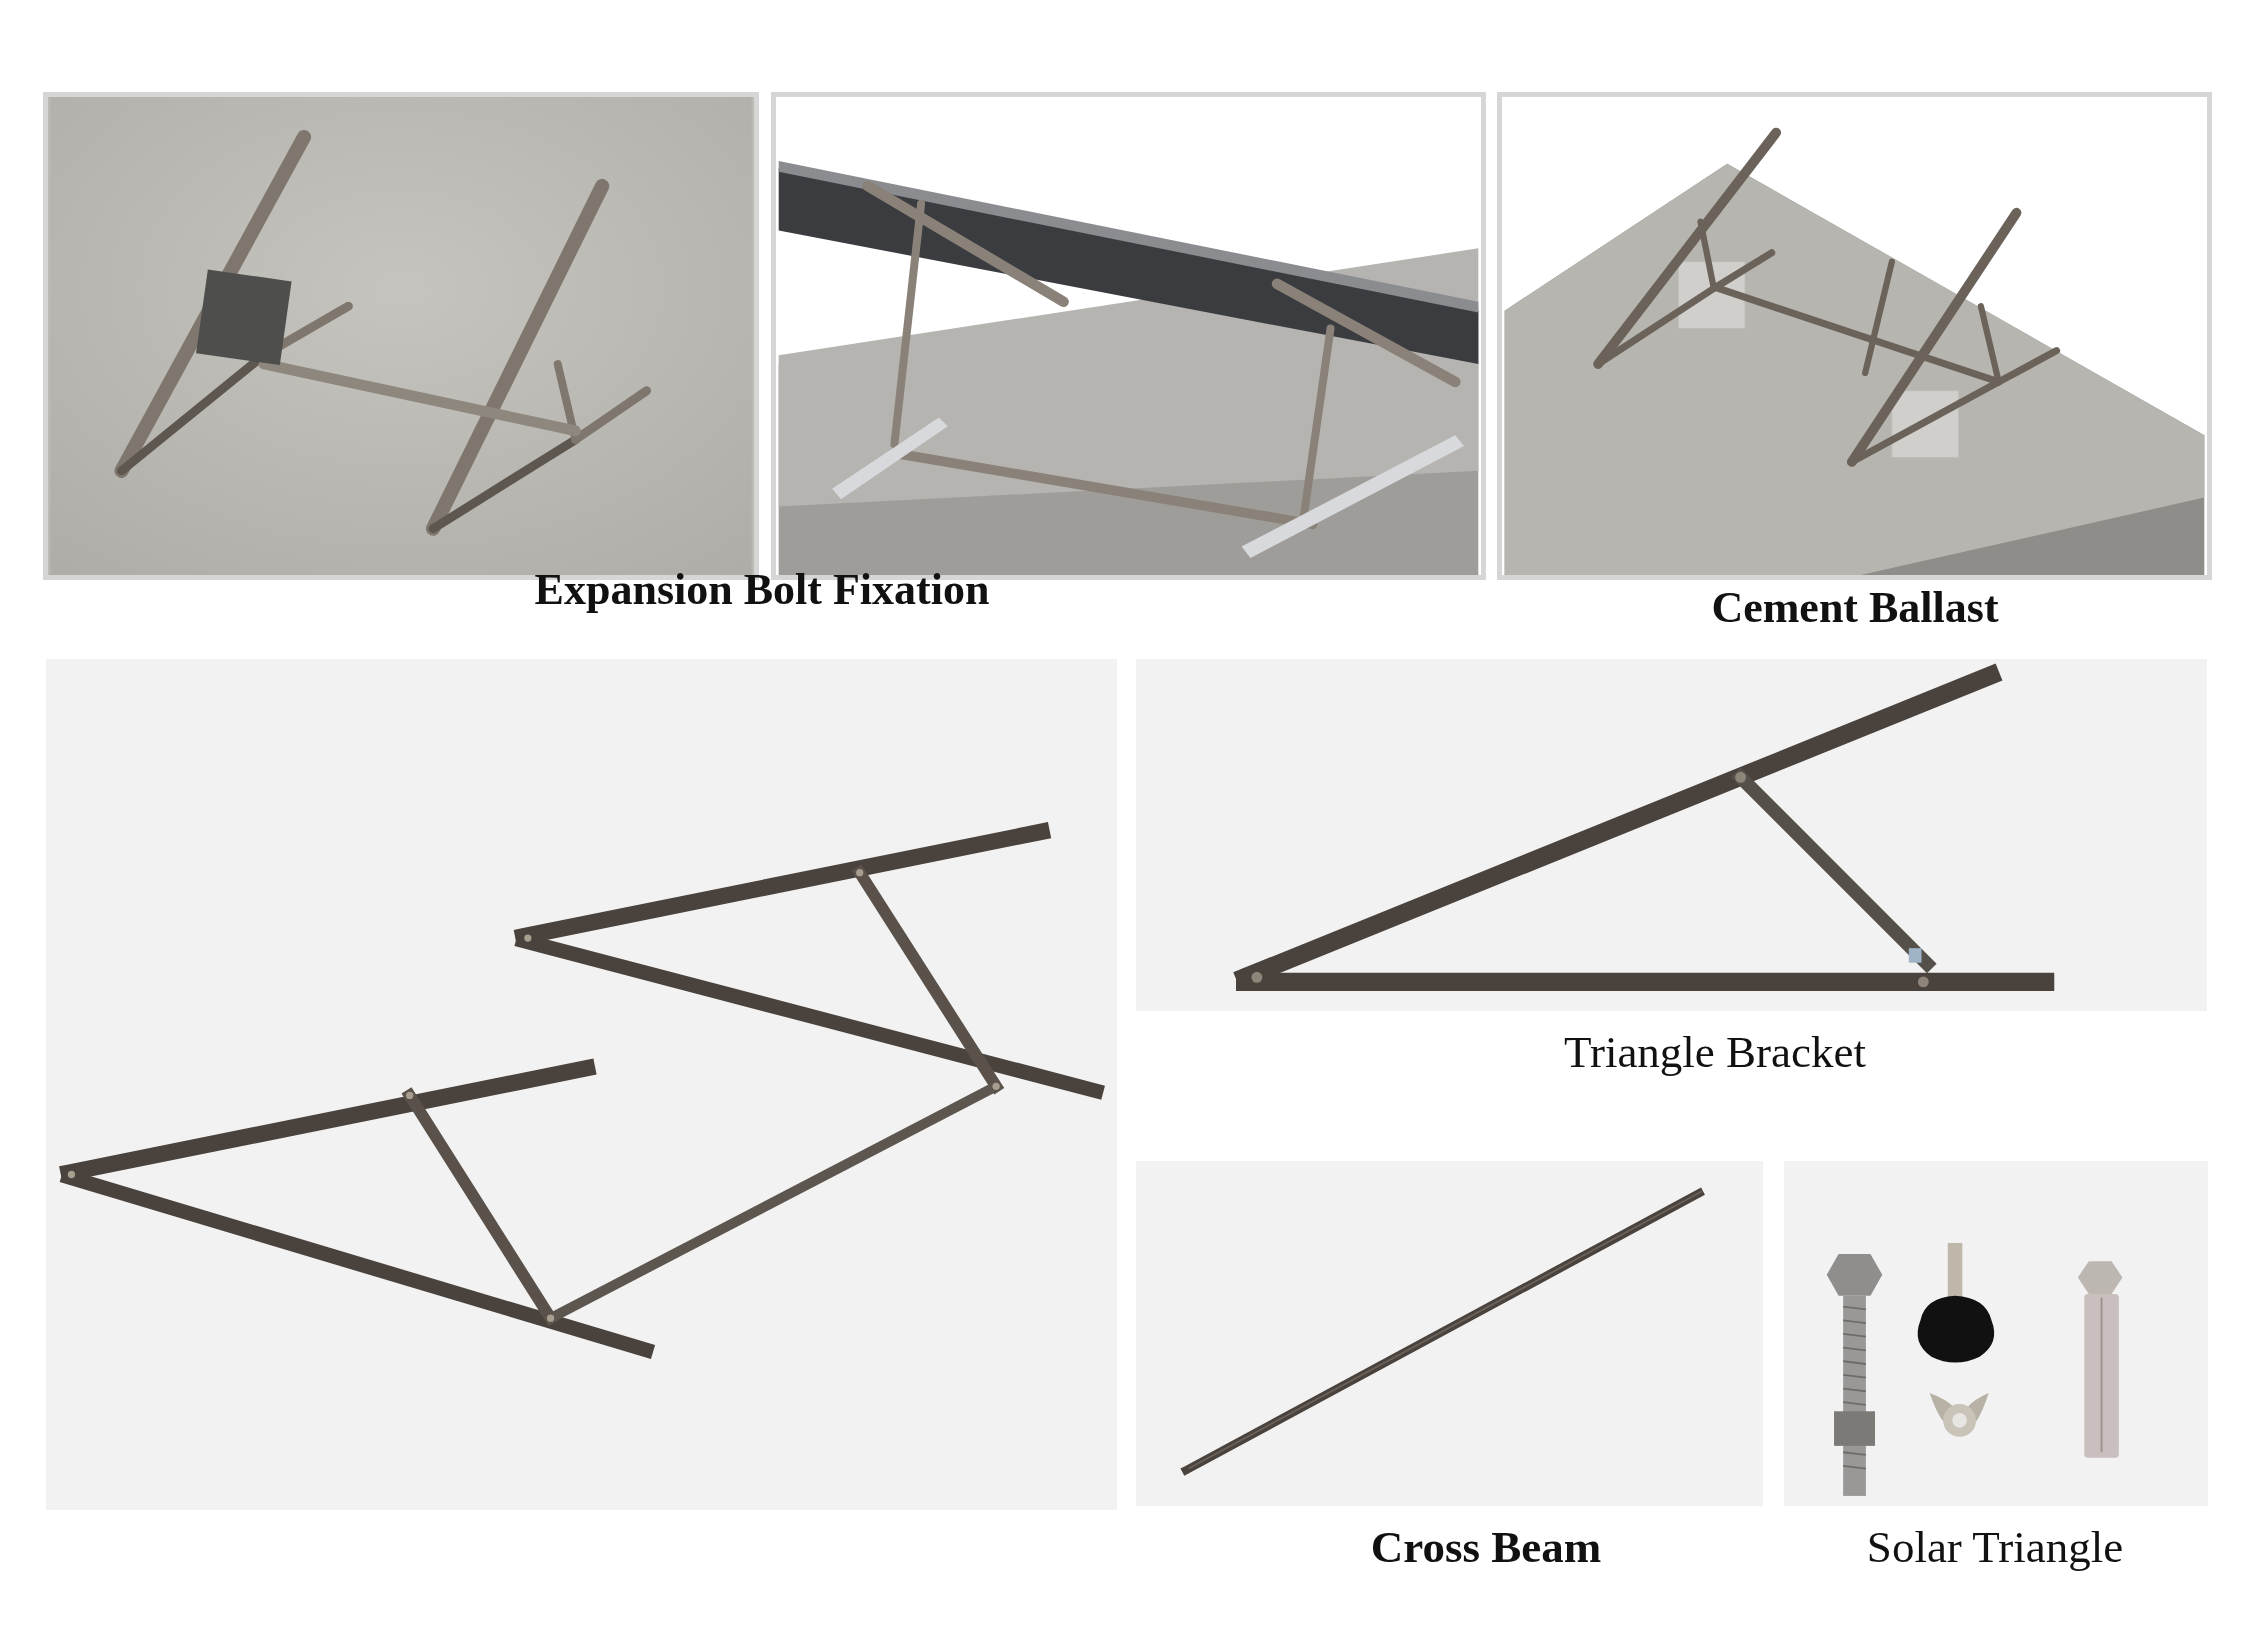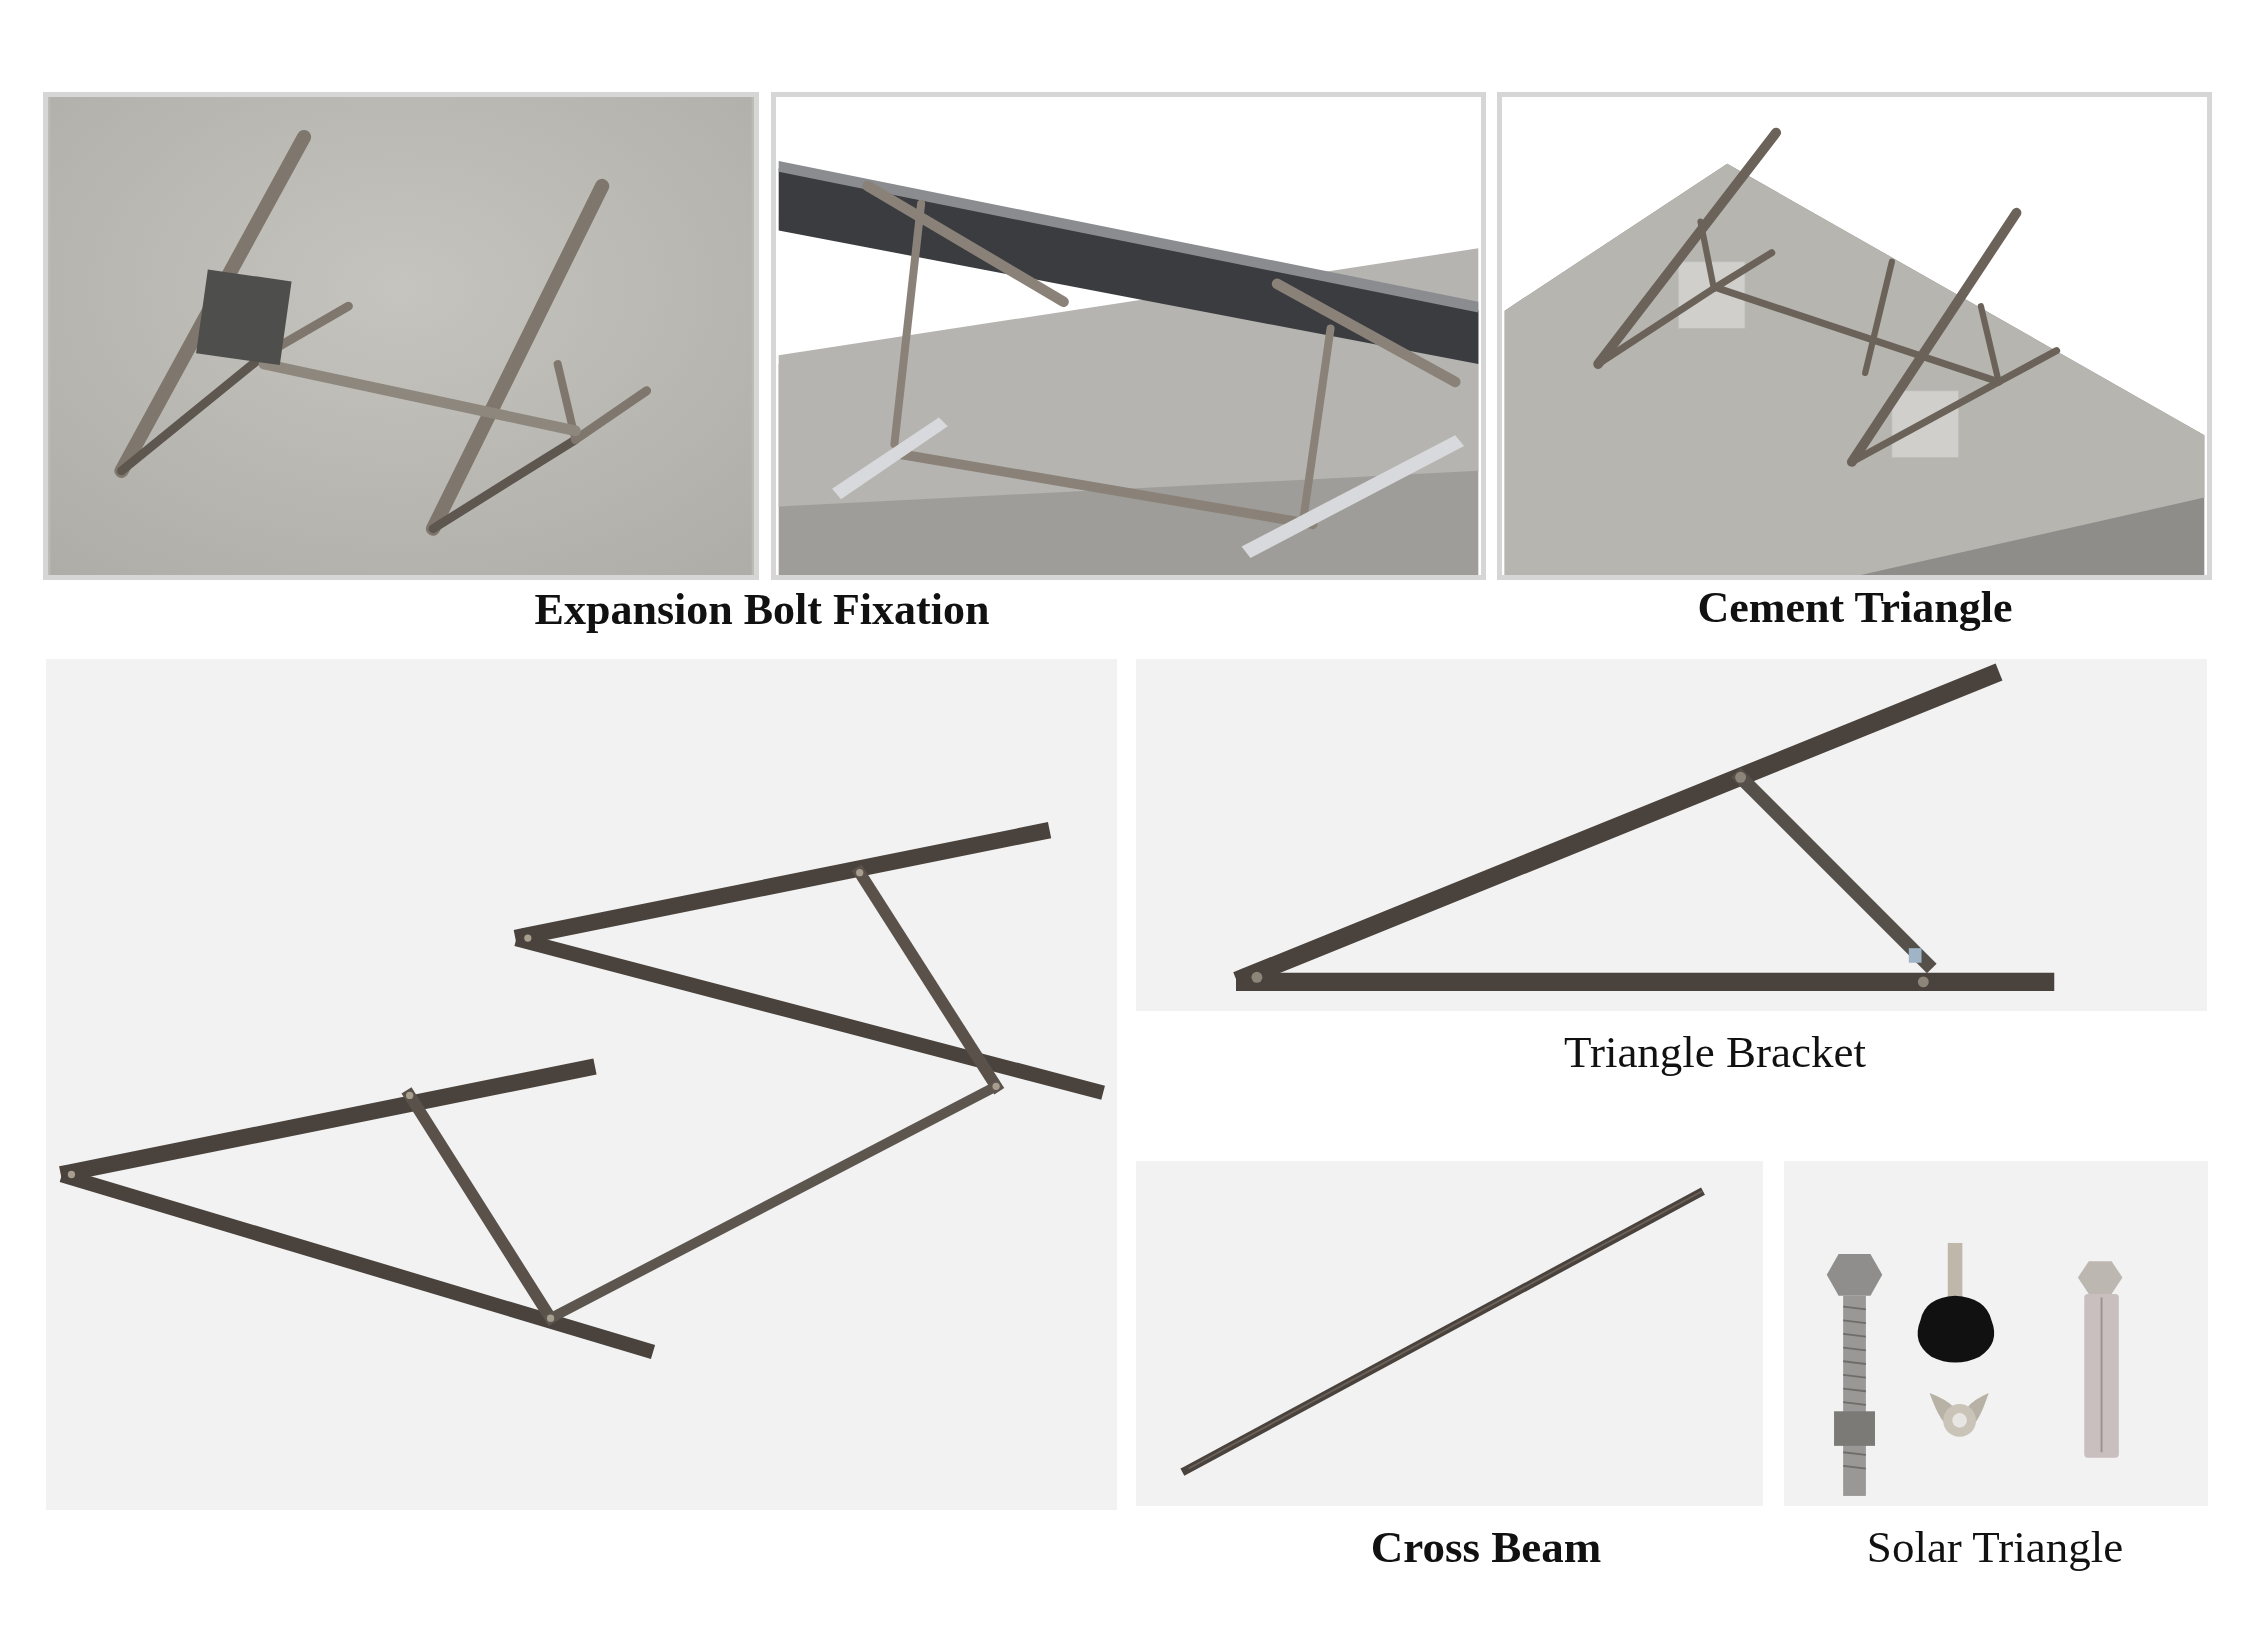--- a/index.html
+++ b/index.html
@@ -82,22 +82,22 @@
       <line x1="435" y1="185" x2="405" y2="310" stroke-width="7"></line>
       <line x1="575" y1="130" x2="390" y2="410" stroke-width="11"></line>
       <line x1="390" y1="410" x2="555" y2="320" stroke-width="8"></line>
       <line x1="555" y1="320" x2="620" y2="285" stroke-width="8"></line>
       <line x1="555" y1="320" x2="535" y2="235" stroke-width="7"></line>
       <line x1="240" y1="215" x2="555" y2="320" stroke-width="8"></line>
     </g>
   </svg>
 </div>
 
-<div class="caption bold" style="left:762px; top:584px;">Expansion Bolt Fixation</div>
-<div class="caption bold" style="left:1855px; top:582px;">Cement Triangle</div>
+<div class="caption bold" style="left:762px; top:564px;">Expansion Bolt Fixation</div>
+<div class="caption bold" style="left:1855px; top:582px;">Cement Ballast</div>
 
 <div class="panel light" style="left:46px; top:659px; width:1071px; height:851px;">
   <svg viewBox="0 0 1178 936">
     <g stroke="#4a423c" stroke-linecap="square">
 
       <line x1="525" y1="305" x2="1095" y2="190" stroke-width="18"></line>
       <line x1="525" y1="310" x2="1155" y2="475" stroke-width="16"></line>
       <line x1="895" y1="235" x2="1045" y2="470" stroke-width="13" stroke="#5a524a"></line>
 
       <line x1="25" y1="565" x2="595" y2="450" stroke-width="18"></line>

